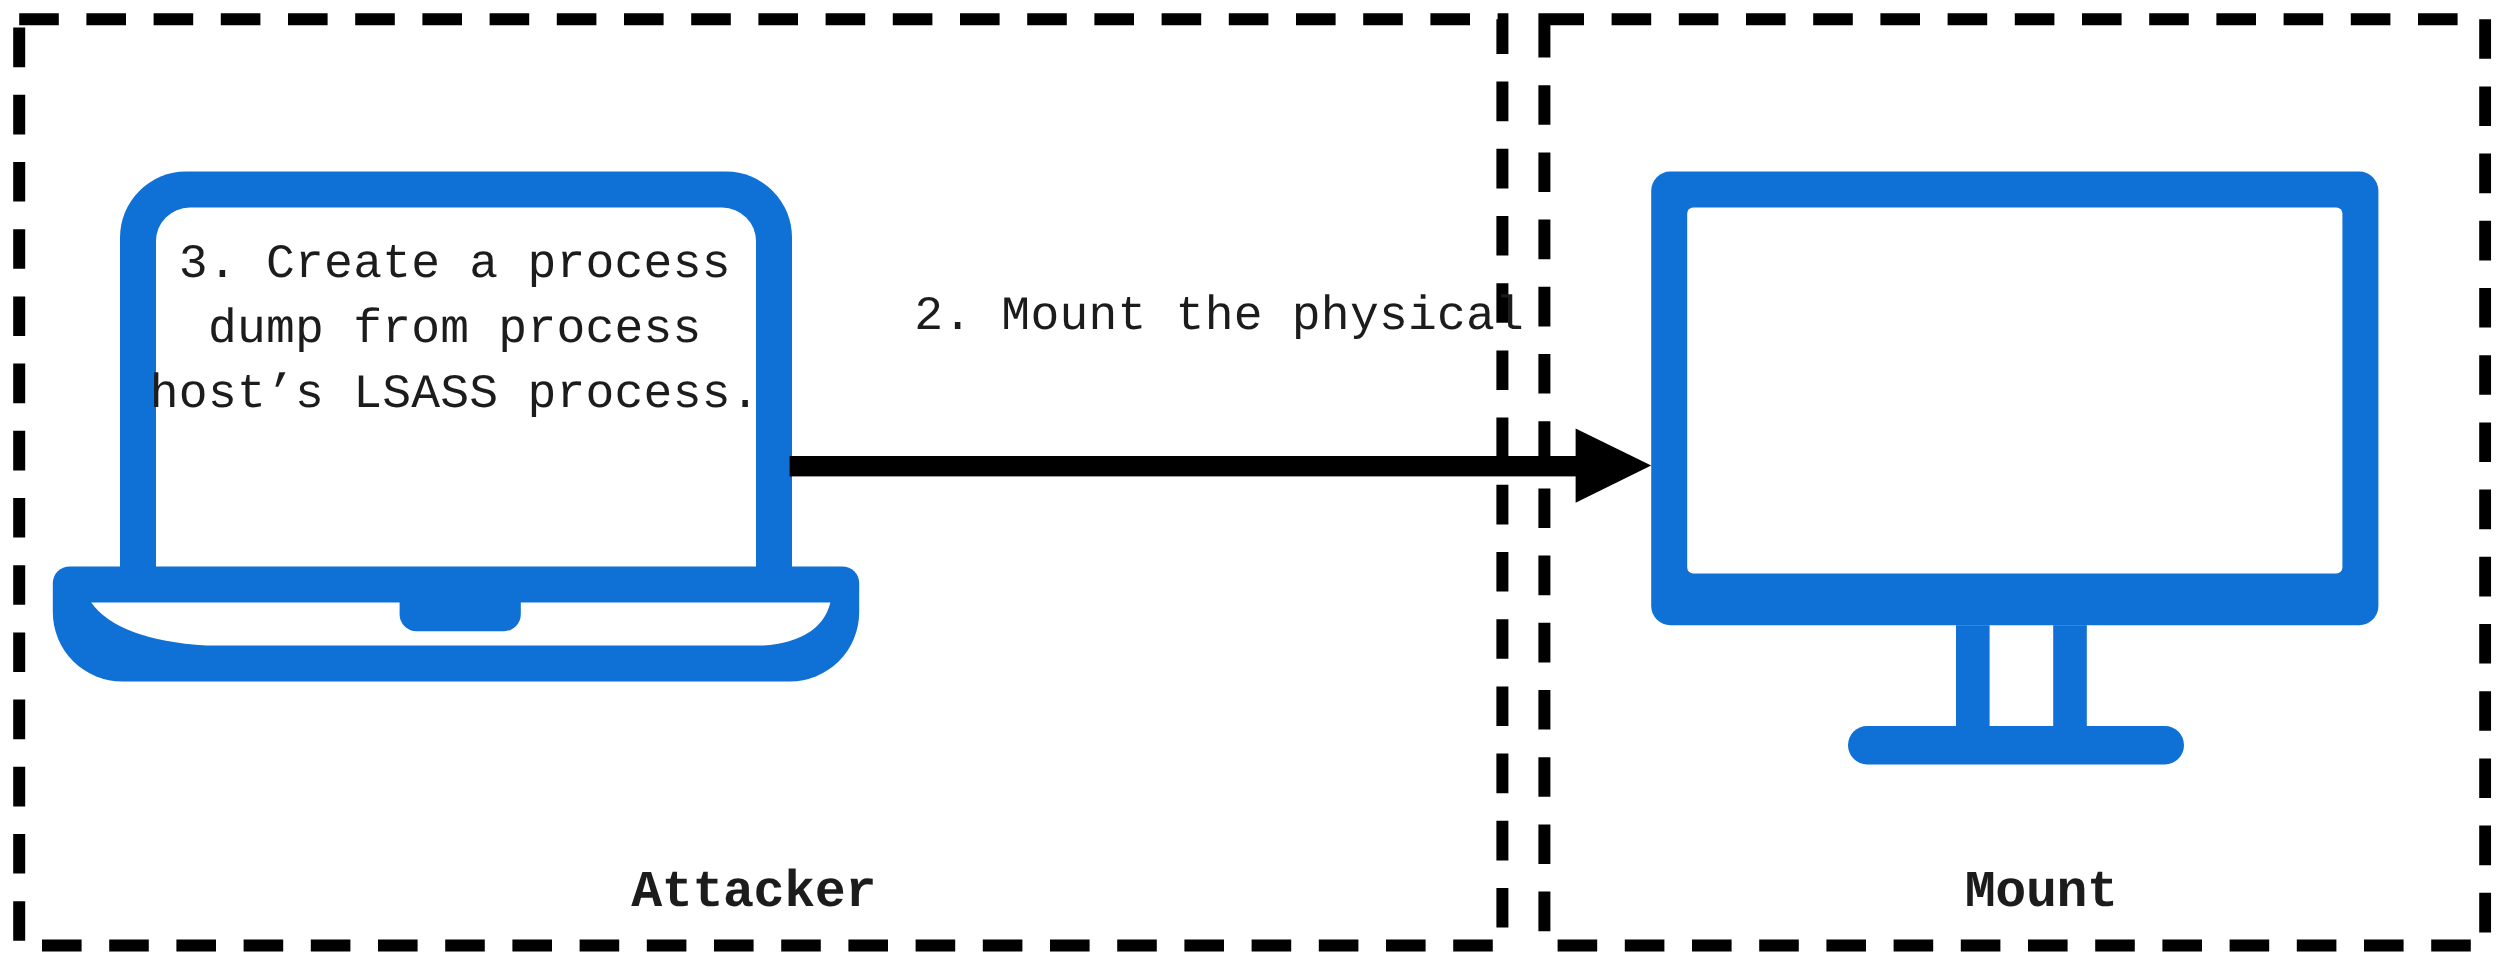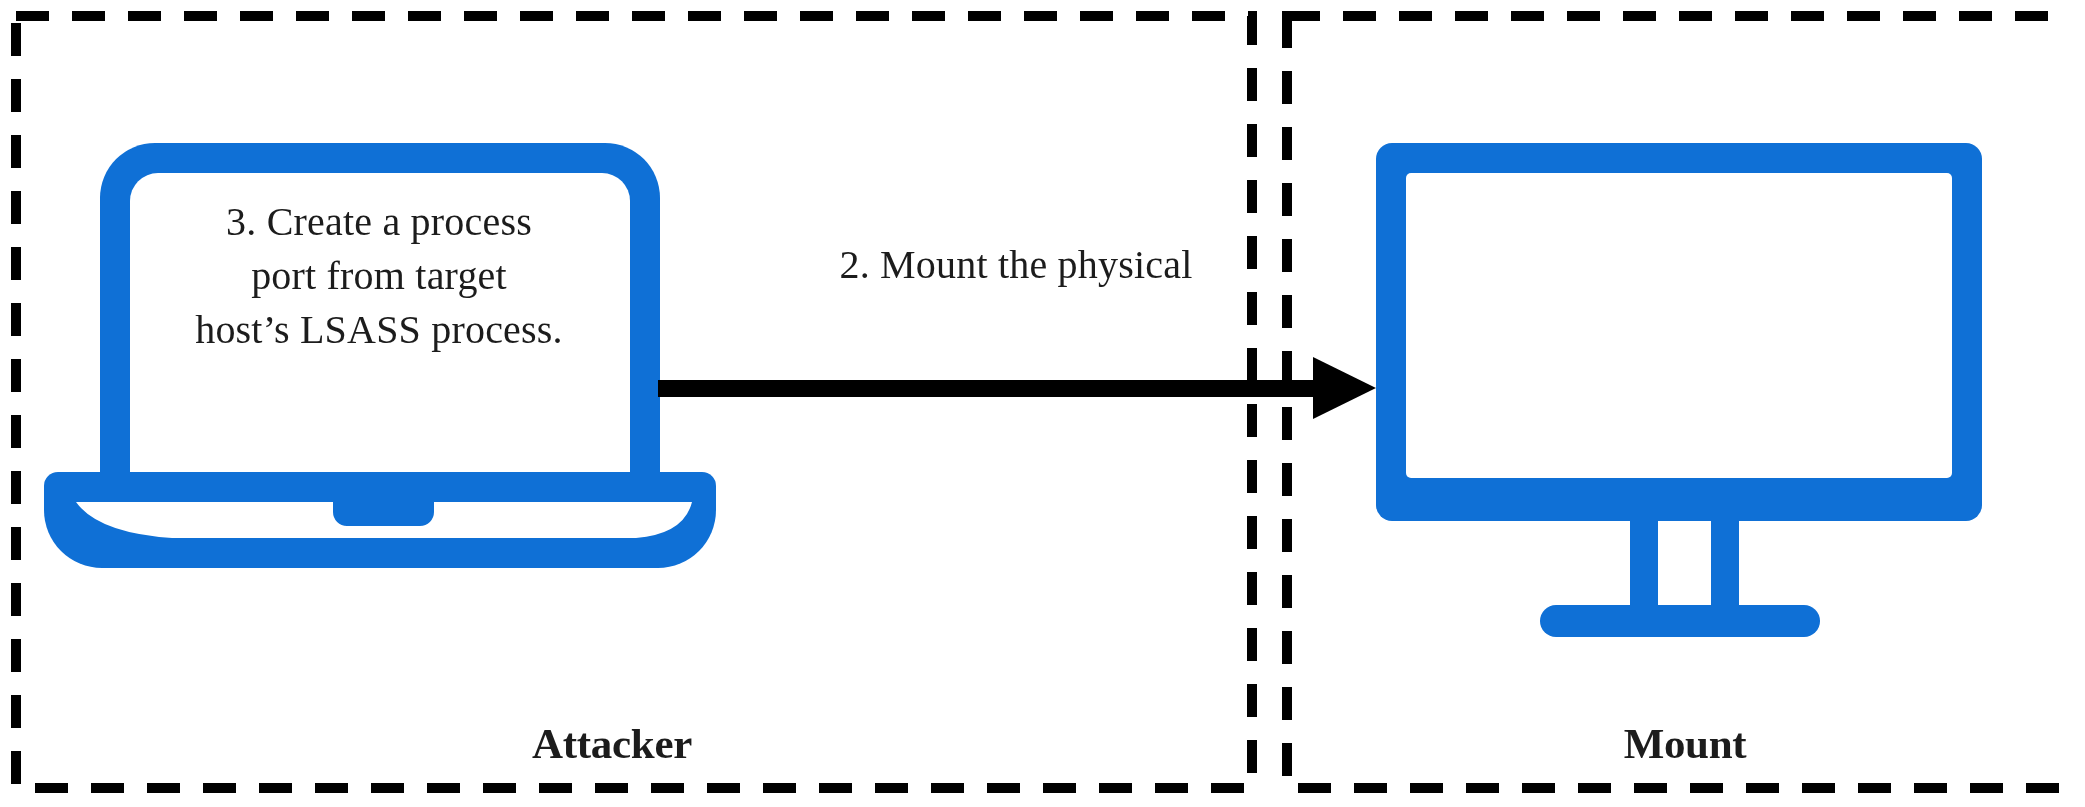--- a/index.html
+++ b/index.html
@@ -1,22 +1,23 @@
 <!DOCTYPE html>
 <html style="--background: #ffffff; --blue: #0f70d6; --line: #000000; --ink: #1c1c1c;"><head>
 <meta charset="utf-8">
 <style>
   html, body { margin: 0; padding: 0; background: #ffffff; }
   .canvas {
     position: relative;
     width: 2064px;
     height: 807px;
     background: var(--background, #ffffff);
-    font-family: Liberation Serif, serif;
+    font-family: Liberation Mono, monospace;
     overflow: hidden;
+    padding-left: 12px;
   }
   .art {
     position: absolute;
     left: 0; top: 0;
     width: 2085px; height: 807px;
     display: block;
   }
   .dashed {
     fill: none;
     stroke: var(--line, #000000);
@@ -37,20 +38,21 @@
     font-size: 40px;
     line-height: 54px;
     font-weight: 400;
     letter-spacing: 0.2px;
   }
   .zone-label {
     font-size: 43px;
     line-height: 50px;
     font-weight: 700;
     letter-spacing: -0.3px;
+    margin-left: 16px;
   }
 </style>
 </head>
 <body>
 
 <div class="canvas">
 
   <svg class="art" viewBox="0 0 2085 807" xmlns="http://www.w3.org/2000/svg">
 
     <rect class="dashed" x="16" y="16" width="1236" height="772"></rect>
@@ -72,21 +74,21 @@
     </g>
 
     <g>
       <rect class="black-fill" x="658" y="380" width="658" height="17"></rect>
       <polygon class="black-fill" points="1313,357 1313,419 1376,388"></polygon>
     </g>
   </svg>
 
   <div class="txt step" style="left:379px; top:195px">
     <div>3. Create a process</div>
-    <div>port from target</div>
+    <div>dump from process</div>
     <div>host’s LSASS process.</div>
   </div>
 
 
   <div class="txt conn-label" style="left:1016px; top:238px">
     <div>2. Mount the physical</div>
   </div>
 
   <div class="txt zone-label" style="left:612px; top:719px">Attacker</div>
 

